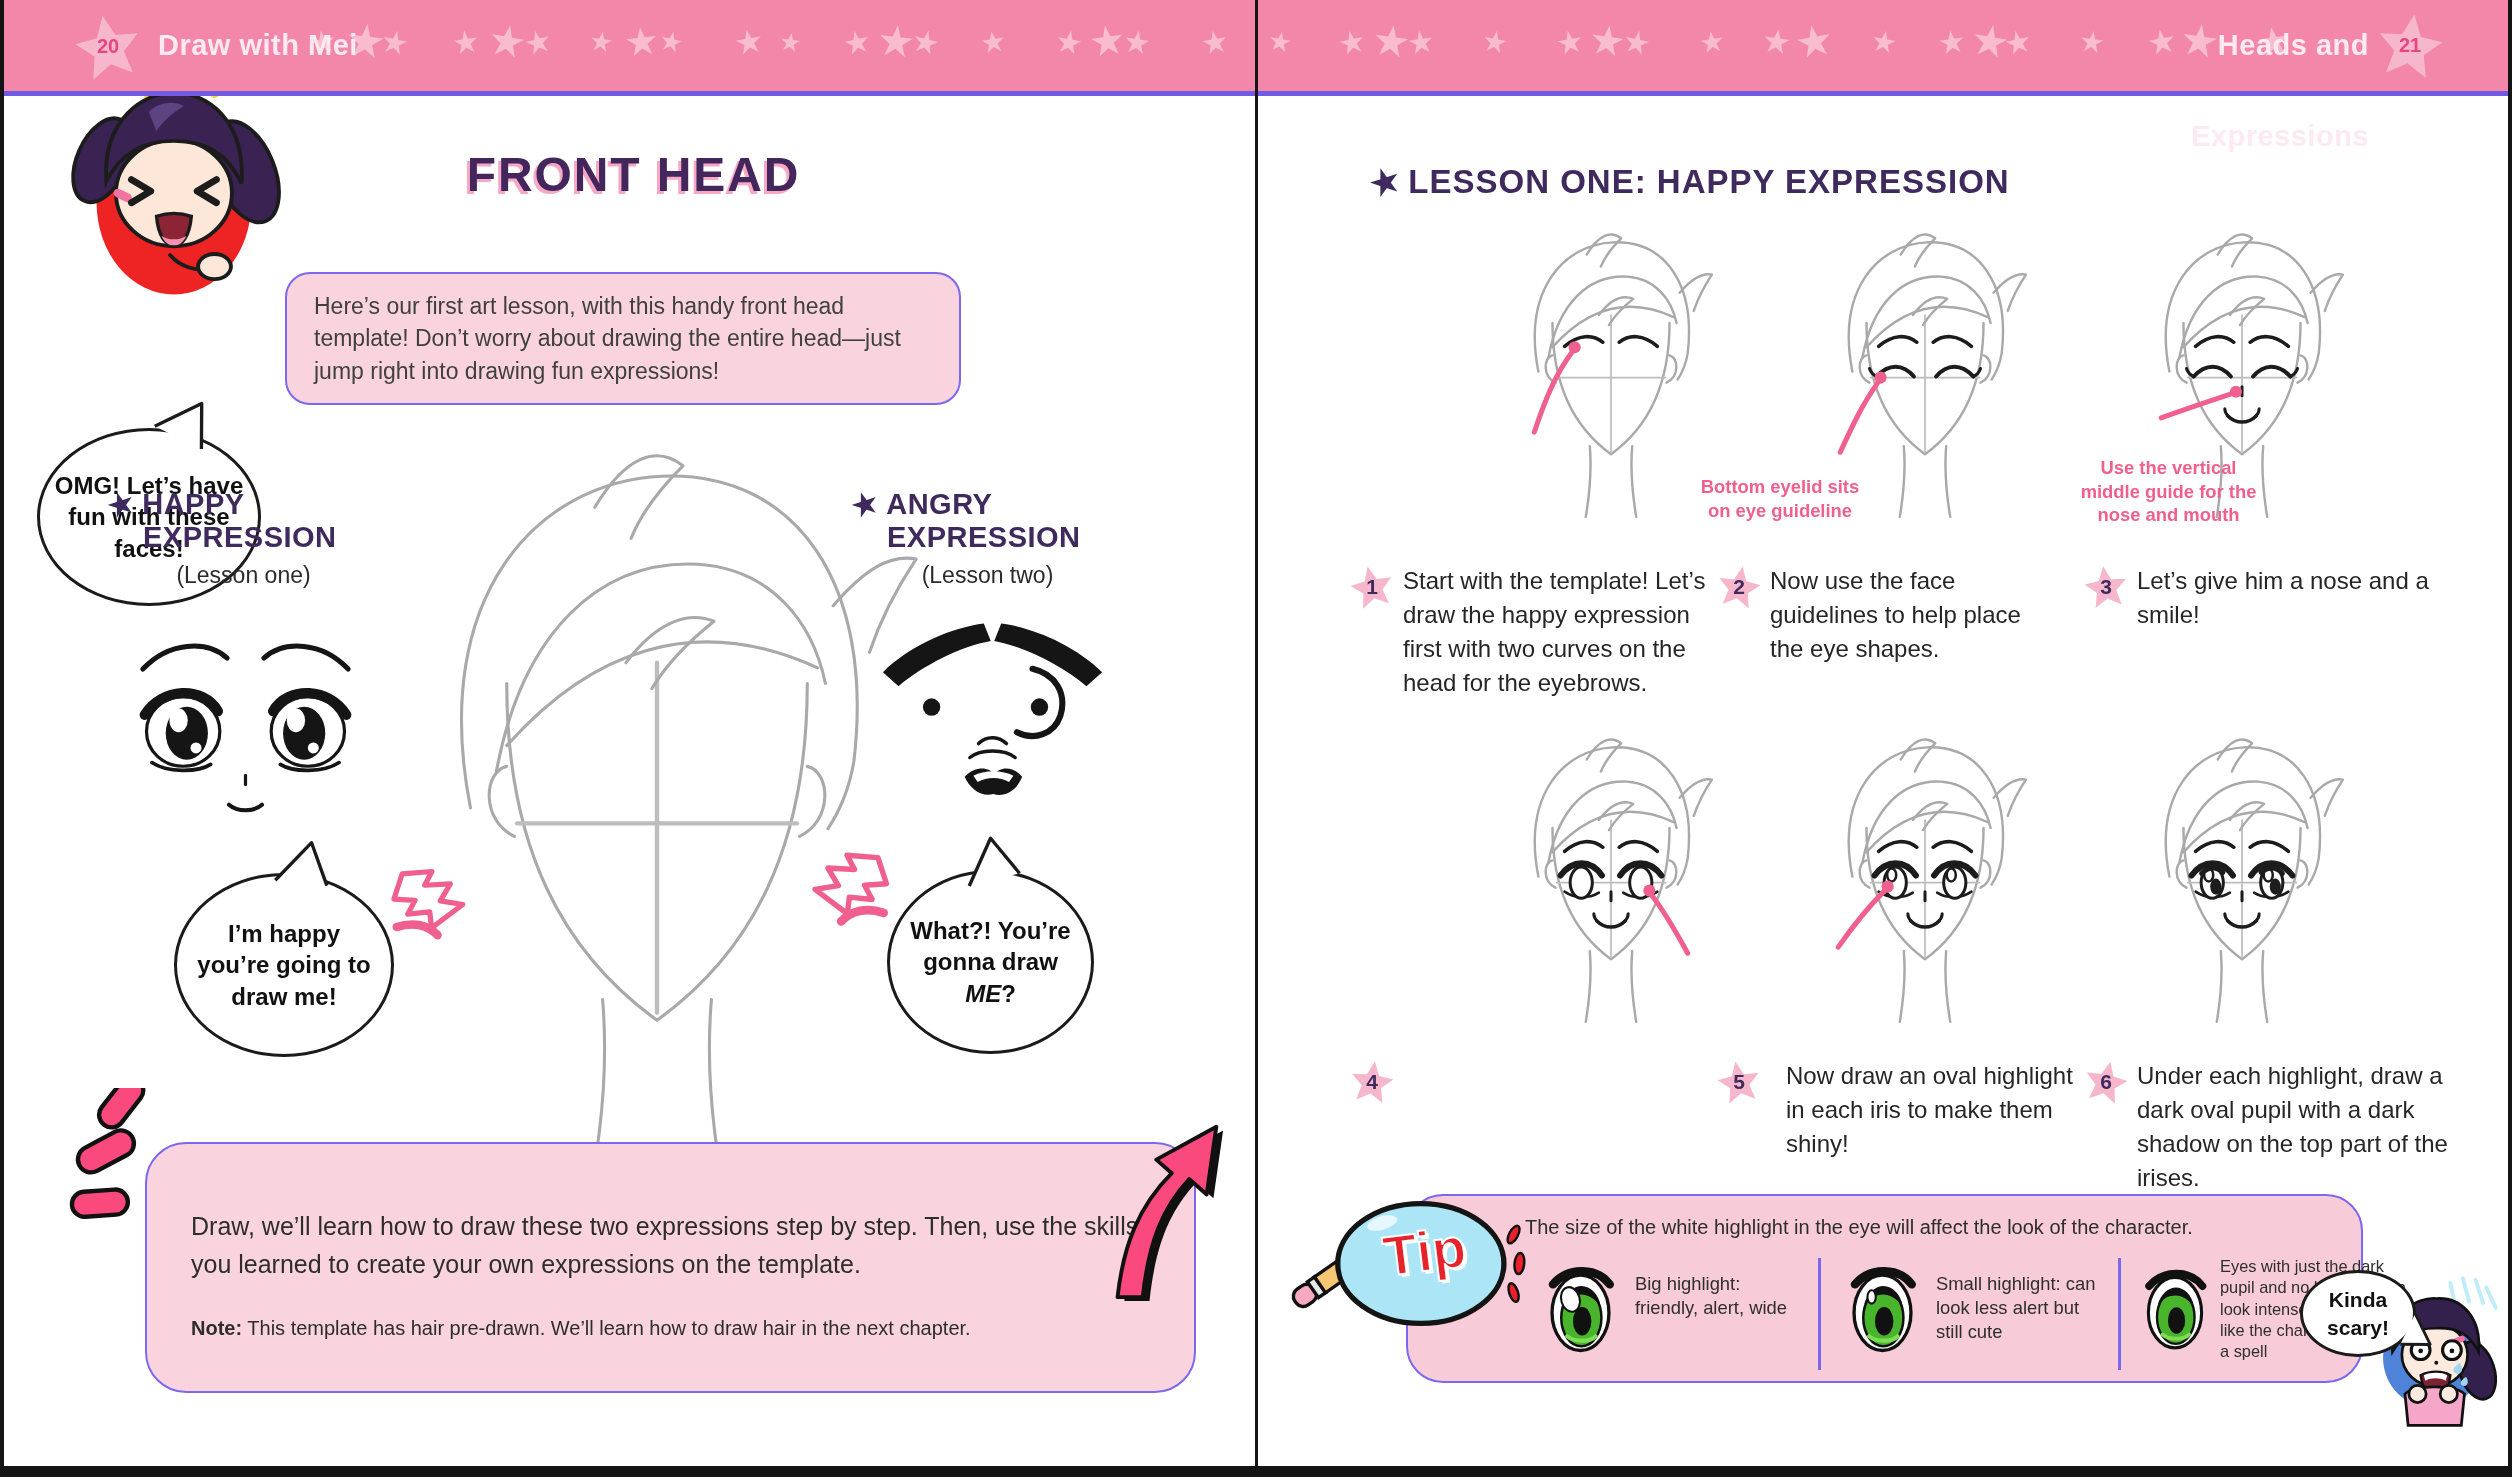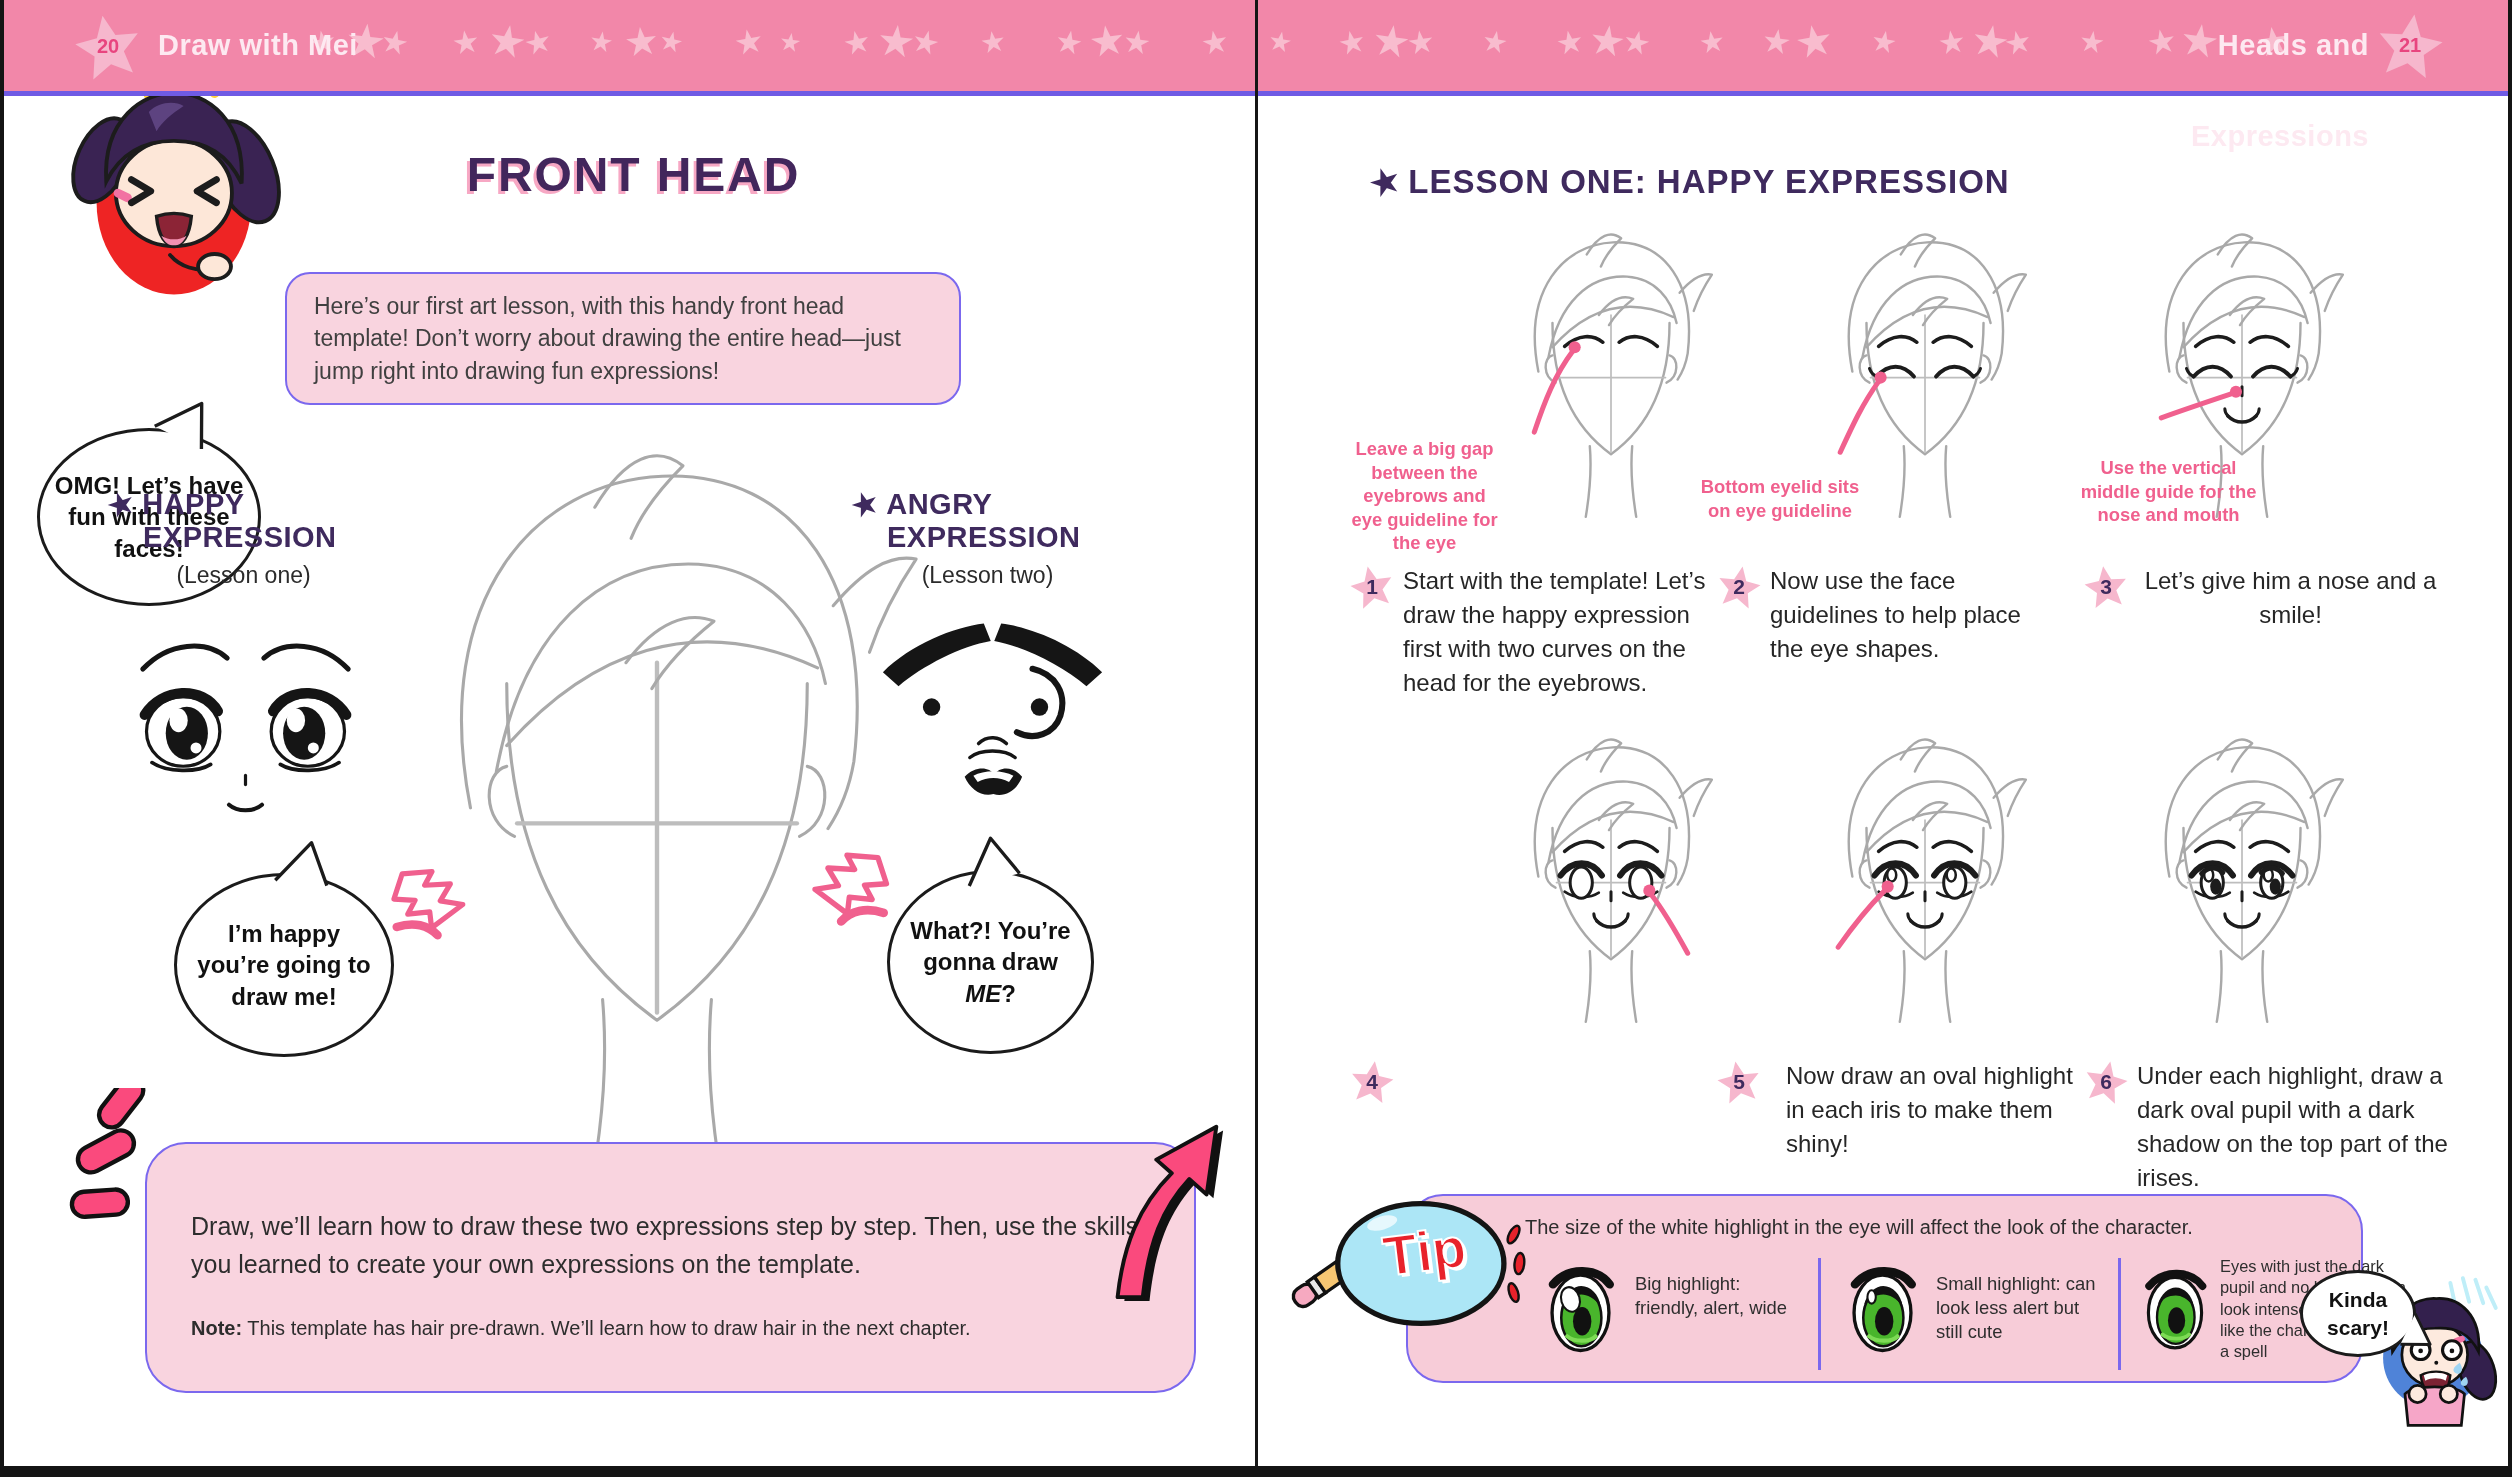--- a/index.html
+++ b/index.html
@@ -347,21 +347,20 @@
     <svg width="222" height="303" viewBox="0 0 220 300">
       <use href="#g-head" class="use-head"></use>
         <use href="#g-brows"></use>
         <use href="#g-lids"></use>
         <use href="#g-nose"></use>
       <path d="M30,198 C52,190 76,182 100,174" stroke="#F0608E" stroke-width="5" fill="none" stroke-linecap="round"></path>
       <circle cx="104" cy="172" r="6" fill="#F0608E"></circle>
     </svg>
   </div>
 
-  <div class="abs annot" style="left:1351px;top:437px;width:147px;">Leave a big gap between the eyebrows and eye guideline for the eye</div>
   <div class="abs annot" style="left:1694px;top:475px;width:172px;">Bottom eyelid sits on eye guideline</div>
   <div class="abs annot" style="left:2079px;top:456px;width:179px;">Use the vertical middle guide for the nose and mouth</div>
 
   <div class="abs step-badge" style="left:1349px;top:564px;">
     <svg width="46" height="46" viewBox="0 0 64 64">
         <use href="#g-star" transform="rotate(-12 32 32)"></use>
       </svg>
     <span class="step-num">1</span>
   </div>
   <div class="abs step-text" style="left:1403px;top:564px;width:319px;">Start with the template! Let’s draw the happy expression first with two curves on the head for the eyebrows.</div>
@@ -373,21 +372,21 @@
     <span class="step-num">2</span>
   </div>
   <div class="abs step-text" style="left:1770px;top:564px;width:286px;">Now use the face guidelines to help place the eye shapes.</div>
 
   <div class="abs step-badge" style="left:2083px;top:564px;">
     <svg width="46" height="46" viewBox="0 0 64 64">
         <use href="#g-star" transform="rotate(-8 32 32)"></use>
       </svg>
     <span class="step-num">3</span>
   </div>
-  <div class="abs step-text" style="left:2137px;top:564px;width:307px;text-align:center;">Let’s give him a nose and a smile!</div>
+  <div class="abs step-text" style="left:2137px;top:564px;width:307px;">Let’s give him a nose and a smile!</div>
 
   <div class="abs" style="left:1500px;top:723px;">
     <svg width="222" height="303" viewBox="0 0 220 300">
       <use href="#g-head" class="use-head"></use>
         <use href="#g-brows"></use>
         <use href="#g-eyes"></use>
         <use href="#g-iris"></use>
         <use href="#g-nose"></use>
       <path d="M186,228 C174,206 164,188 150,170" stroke="#F0608E" stroke-width="5" fill="none" stroke-linecap="round"></path>
       <circle cx="148" cy="166" r="6" fill="#F0608E"></circle>

